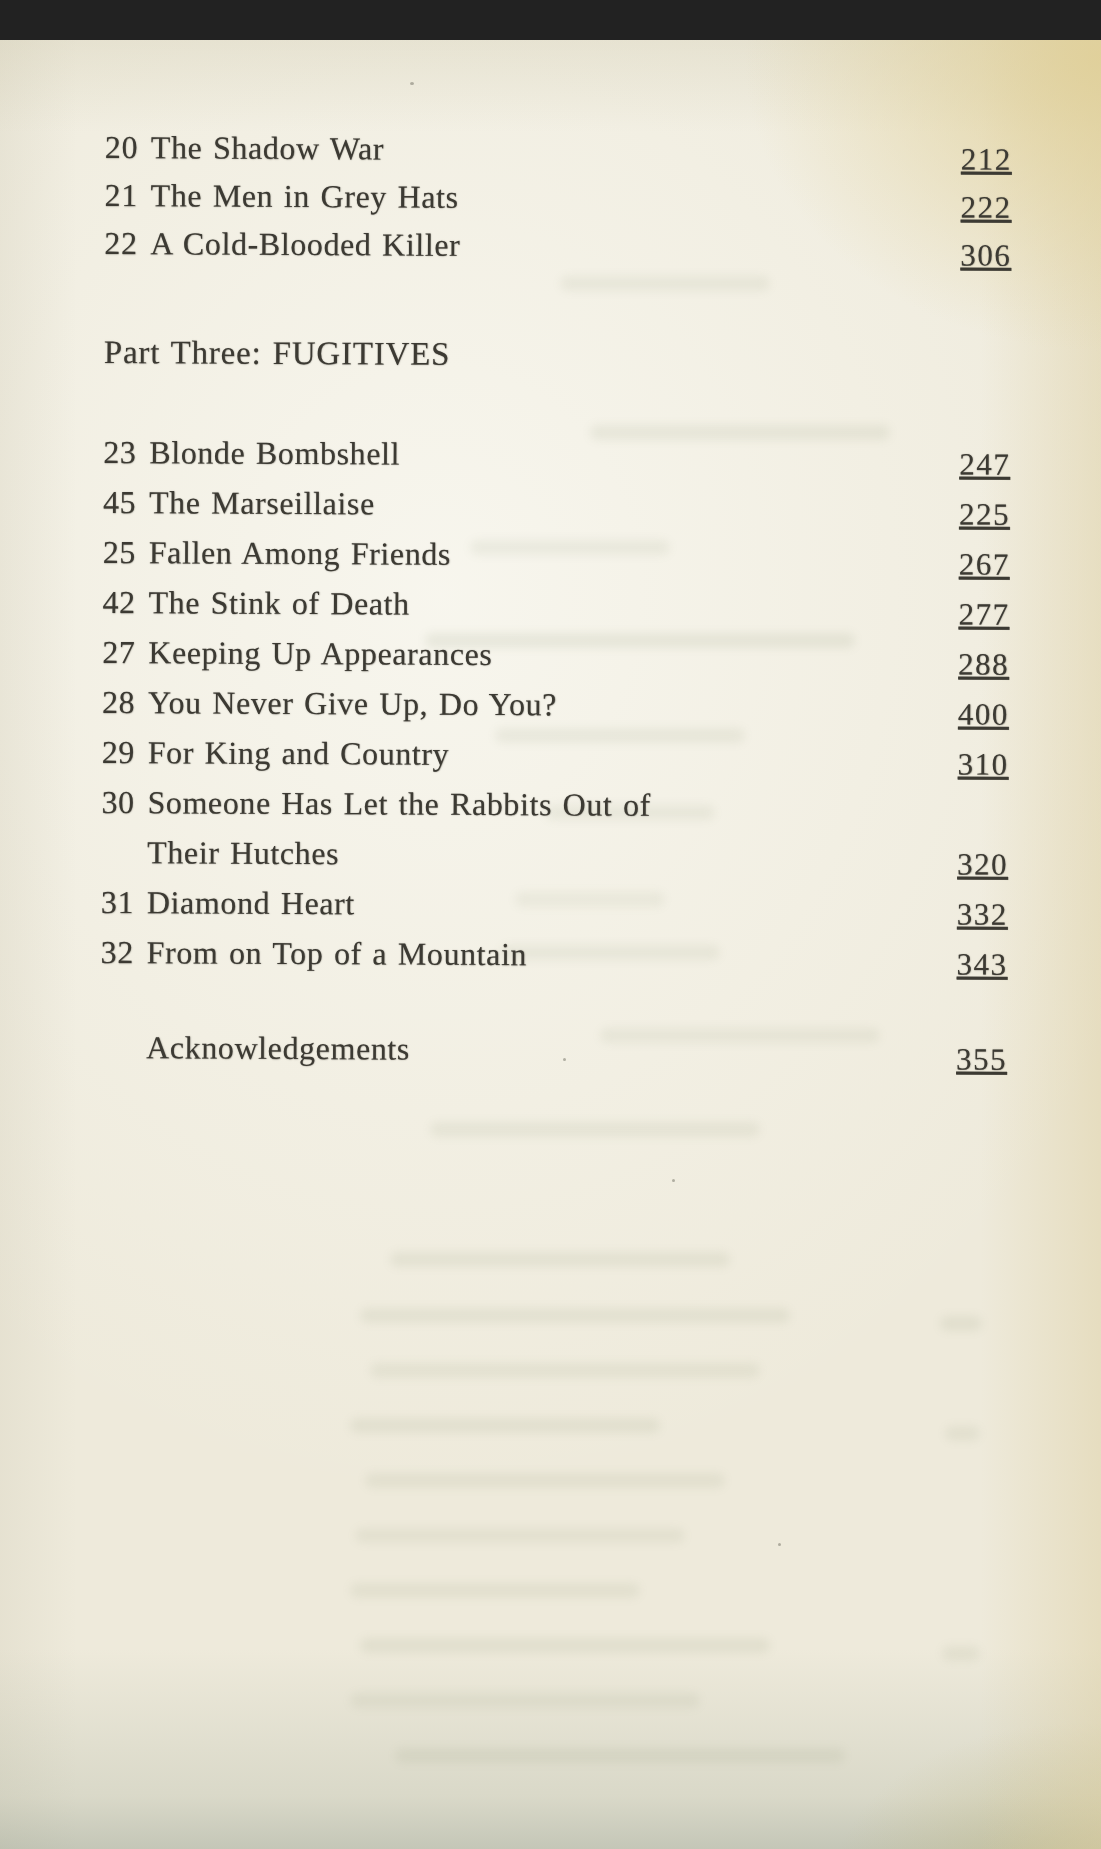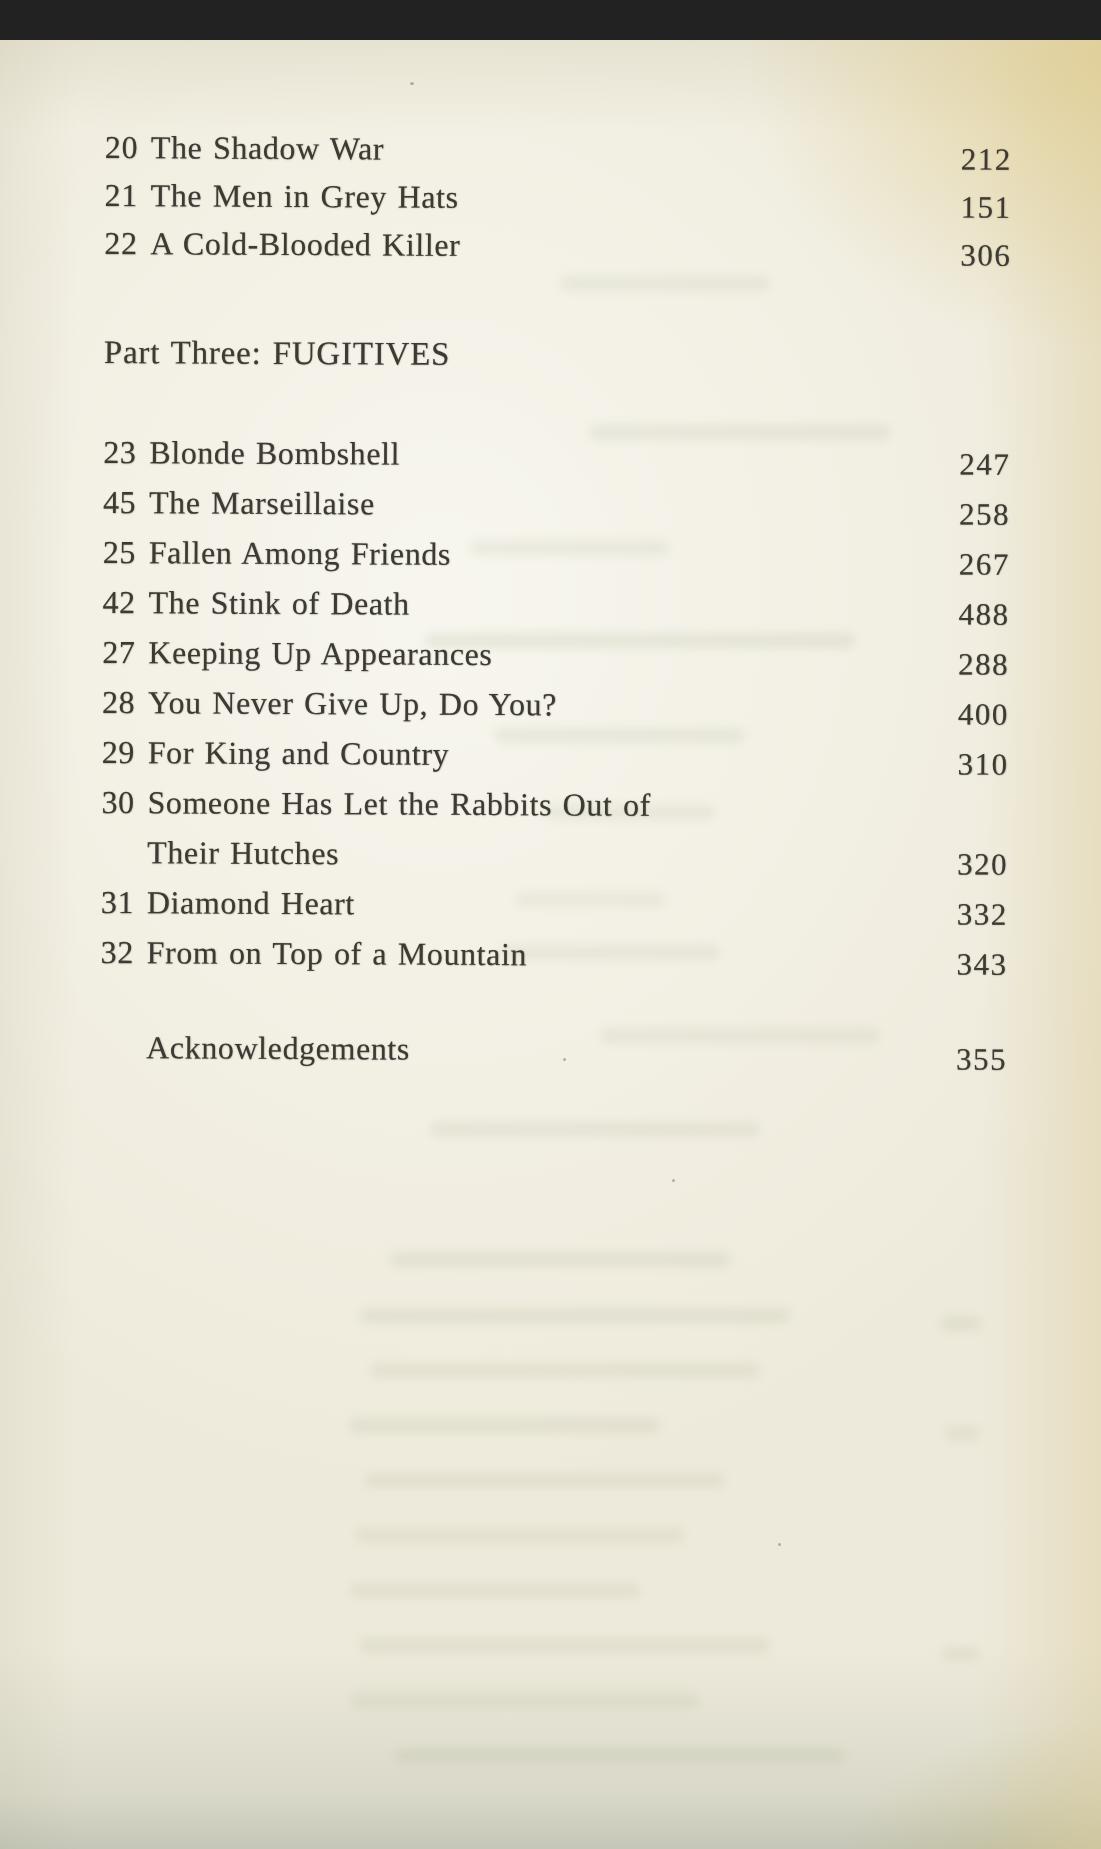--- a/index.html
+++ b/index.html
@@ -26,21 +26,21 @@
     transform-origin:0 0;
     color:#3c3a33;
     text-shadow:0.3px 0.3px 1.2px rgba(60,56,48,0.62);
     letter-spacing:0.6px;
     word-spacing:2px;
   }
   .row{display:flex;align-items:baseline;height:48px;font-size:32px;line-height:48px;}
   .part-rows .row{height:50px;line-height:50px;}
   .row .num{width:46px;flex:none;}
   .row .title{flex:none;white-space:nowrap;}
-  .row .page{margin-left:auto;text-align:right;letter-spacing:1.5px;font-size:31px;transform:translateY(7px);}
+  .row .page{margin-left:auto;text-align:right;letter-spacing:1.5px;font-size:31px;transform:translateY(7px);text-decoration:underline;}
   .part-heading{
     margin-top:60px;height:50px;line-height:50px;
     font-size:33px;letter-spacing:0.8px;
   }
   .section-gap{height:50px;}
   .ack{margin-top:45px;}
   .ack .title{margin-left:46px;}
   .ghost{
     position:absolute;height:15px;border-radius:8px;
     background:#87906f;filter:blur(5px);
@@ -84,21 +84,21 @@
   <div class="content">
 
     <div class="row">
       <span class="num">20</span>
       <span class="title">The Shadow War</span>
       <span class="page">212</span>
     </div>
     <div class="row">
       <span class="num">21</span>
       <span class="title">The Men in Grey Hats</span>
-      <span class="page">151</span>
+      <span class="page">222</span>
     </div>
     <div class="row">
       <span class="num">22</span>
       <span class="title">A Cold-Blooded Killer</span>
       <span class="page">306</span>
     </div>
 
     <div class="part-heading">Part Three: FUGITIVES</div>
 
     <div class="section-gap"></div>
@@ -106,31 +106,31 @@
     <div class="part-rows">
 
       <div class="row">
         <span class="num">23</span>
         <span class="title">Blonde Bombshell</span>
         <span class="page">247</span>
       </div>
       <div class="row">
         <span class="num">45</span>
         <span class="title">The Marseillaise</span>
-        <span class="page">258</span>
+        <span class="page">225</span>
       </div>
       <div class="row">
         <span class="num">25</span>
         <span class="title">Fallen Among Friends</span>
         <span class="page">267</span>
       </div>
       <div class="row">
         <span class="num">42</span>
         <span class="title">The Stink of Death</span>
-        <span class="page">488</span>
+        <span class="page">277</span>
       </div>
       <div class="row">
         <span class="num">27</span>
         <span class="title">Keeping Up Appearances</span>
         <span class="page">288</span>
       </div>
       <div class="row">
         <span class="num">28</span>
         <span class="title">You Never Give Up, Do You?</span>
         <span class="page">400</span>

